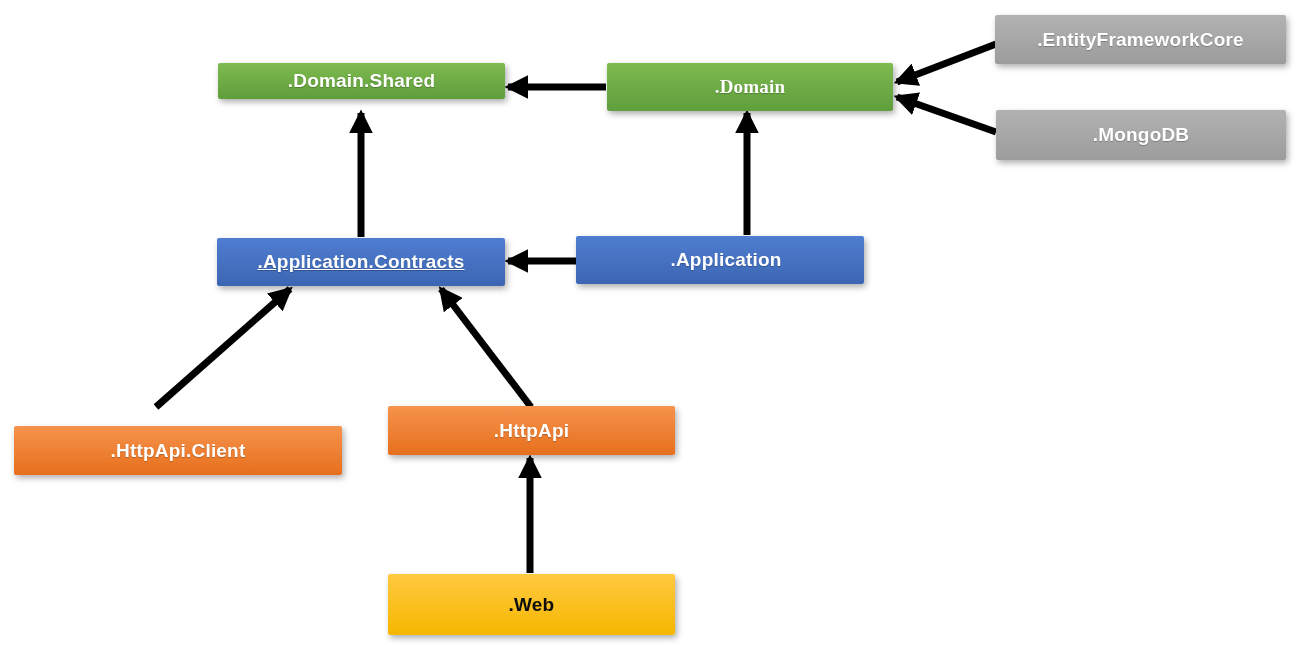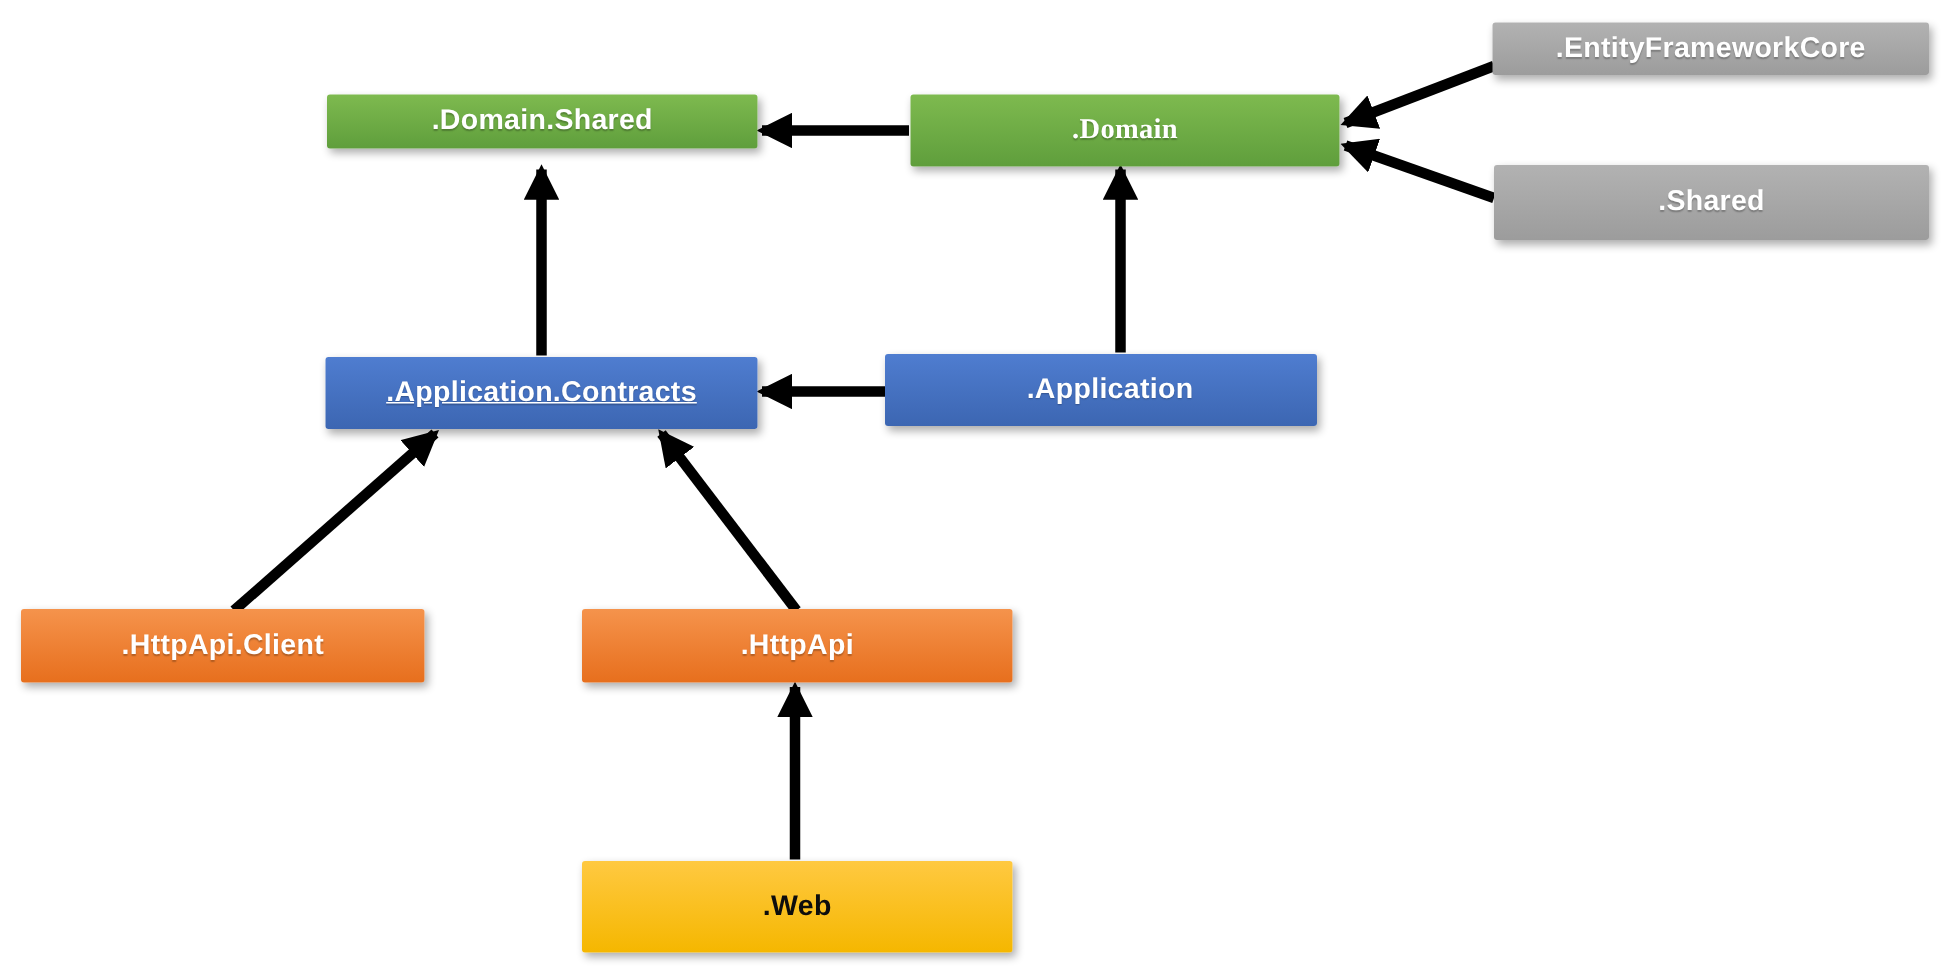--- a/index.html
+++ b/index.html
@@ -62,21 +62,21 @@
         <line x1="605" y1="261" x2="508" y2="261" stroke="#000000" stroke-width="7" marker-end="url(#arrowhead)"></line>
         <line x1="361" y1="237" x2="361" y2="113" stroke="#000000" stroke-width="7" marker-end="url(#arrowhead)"></line>
         <line x1="156" y1="407" x2="290" y2="289" stroke="#000000" stroke-width="7" marker-end="url(#arrowhead)"></line>
         <line x1="531" y1="407" x2="441" y2="289" stroke="#000000" stroke-width="7" marker-end="url(#arrowhead)"></line>
         <line x1="530" y1="573" x2="530" y2="458" stroke="#000000" stroke-width="7" marker-end="url(#arrowhead)"></line>
       </g>
   </svg>
   <div id="nodes">
       <div class="node light-text" style="left: 218px; top: 63px; width: 287px; height: 36px; background: linear-gradient(rgb(126, 186, 79), rgb(95, 158, 60));">.Domain.Shared</div>
       <div class="node light-text" style="left: 607px; top: 63px; width: 286px; height: 48px; background: linear-gradient(rgb(126, 186, 79), rgb(95, 158, 60)); font-family: Liberation Serif, serif;">.Domain</div>
-      <div class="node light-text" style="left: 995px; top: 15px; width: 291px; height: 35px; background: linear-gradient(rgb(178, 178, 178), rgb(156, 156, 156));">.EntityFrameworkCore</div>
-      <div class="node light-text" style="left: 996px; top: 110px; width: 290px; height: 50px; background: linear-gradient(rgb(178, 178, 178), rgb(156, 156, 156));">.Shared</div>
+      <div class="node light-text" style="left: 995px; top: 15px; width: 291px; height: 49px; background: linear-gradient(rgb(178, 178, 178), rgb(156, 156, 156));">.EntityFrameworkCore</div>
+      <div class="node light-text" style="left: 996px; top: 110px; width: 290px; height: 50px; background: linear-gradient(rgb(178, 178, 178), rgb(156, 156, 156));">.MongoDB</div>
       <div class="node light-text" style="left: 217px; top: 238px; width: 288px; height: 48px; background: linear-gradient(rgb(79, 125, 208), rgb(60, 102, 178)); text-decoration: underline;">.Application.Contracts</div>
-      <div class="node light-text" style="left: 590px; top: 236px; width: 288px; height: 48px; background: linear-gradient(rgb(79, 125, 208), rgb(60, 102, 178)); padding-left: 12px;">.Application</div>
-      <div class="node light-text" style="left: 14px; top: 406px; width: 269px; height: 49px; background: linear-gradient(rgb(245, 147, 76), rgb(231, 111, 29));">.HttpApi.Client</div>
+      <div class="node light-text" style="left: 576px; top: 236px; width: 288px; height: 48px; background: linear-gradient(rgb(79, 125, 208), rgb(60, 102, 178)); padding-left: 12px;">.Application</div>
+      <div class="node light-text" style="left: 14px; top: 426px; width: 328px; height: 49px; background: linear-gradient(rgb(245, 147, 76), rgb(231, 111, 29));">.HttpApi.Client</div>
       <div class="node light-text" style="left: 388px; top: 406px; width: 287px; height: 49px; background: linear-gradient(rgb(245, 147, 76), rgb(231, 111, 29));">.HttpApi</div>
       <div class="node dark-text" style="left: 388px; top: 574px; width: 287px; height: 61px; background: linear-gradient(rgb(255, 201, 65), rgb(245, 183, 0));">.Web</div>
     </div>
 </div>
 
 </body></html>

